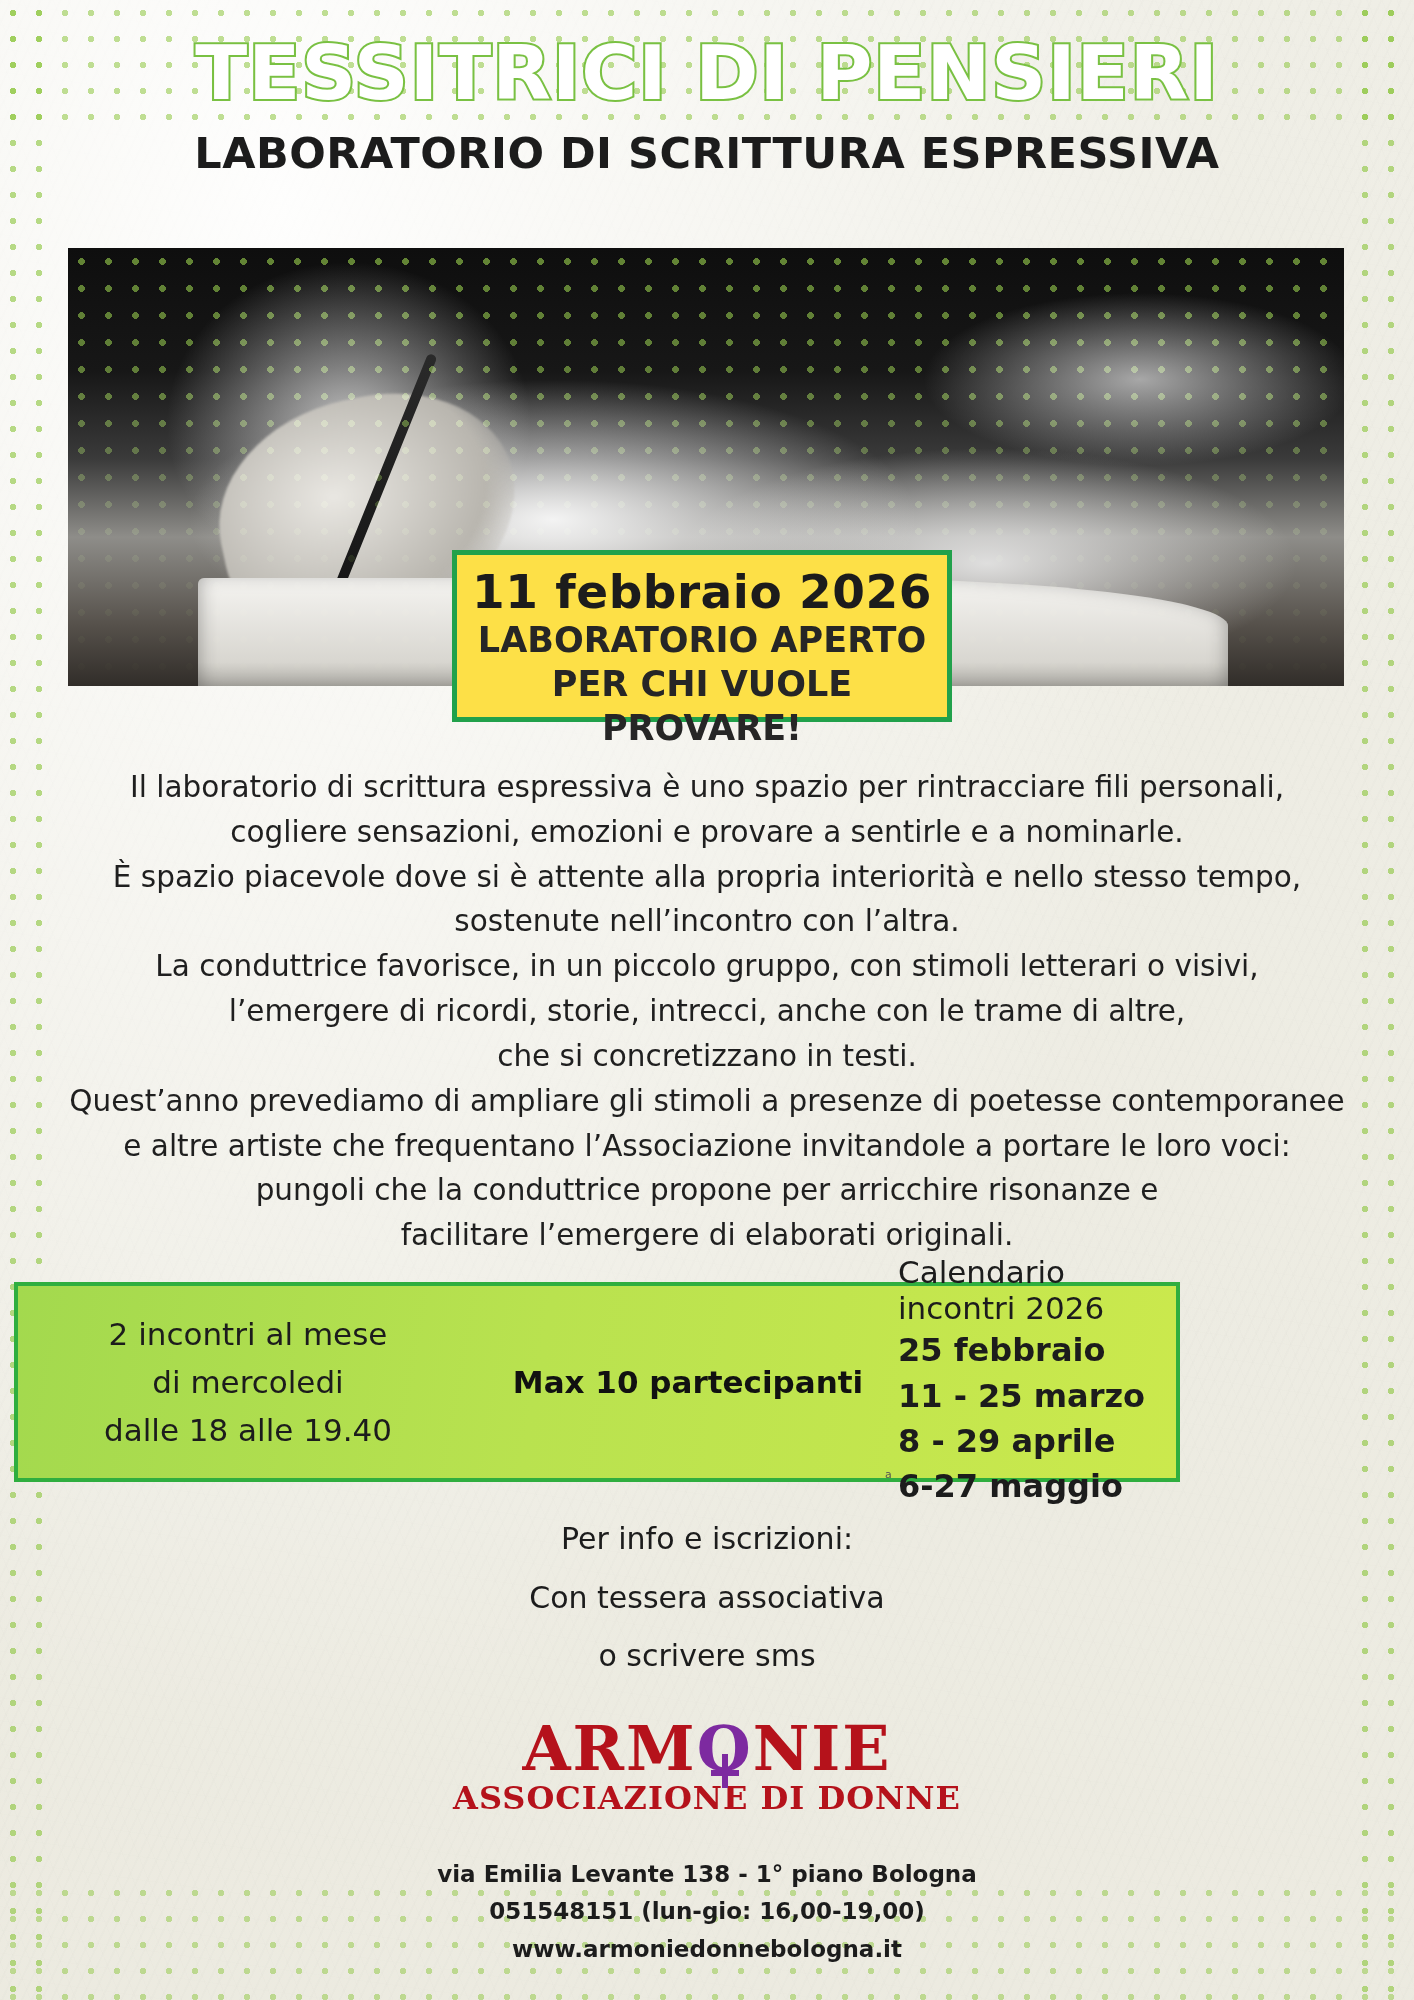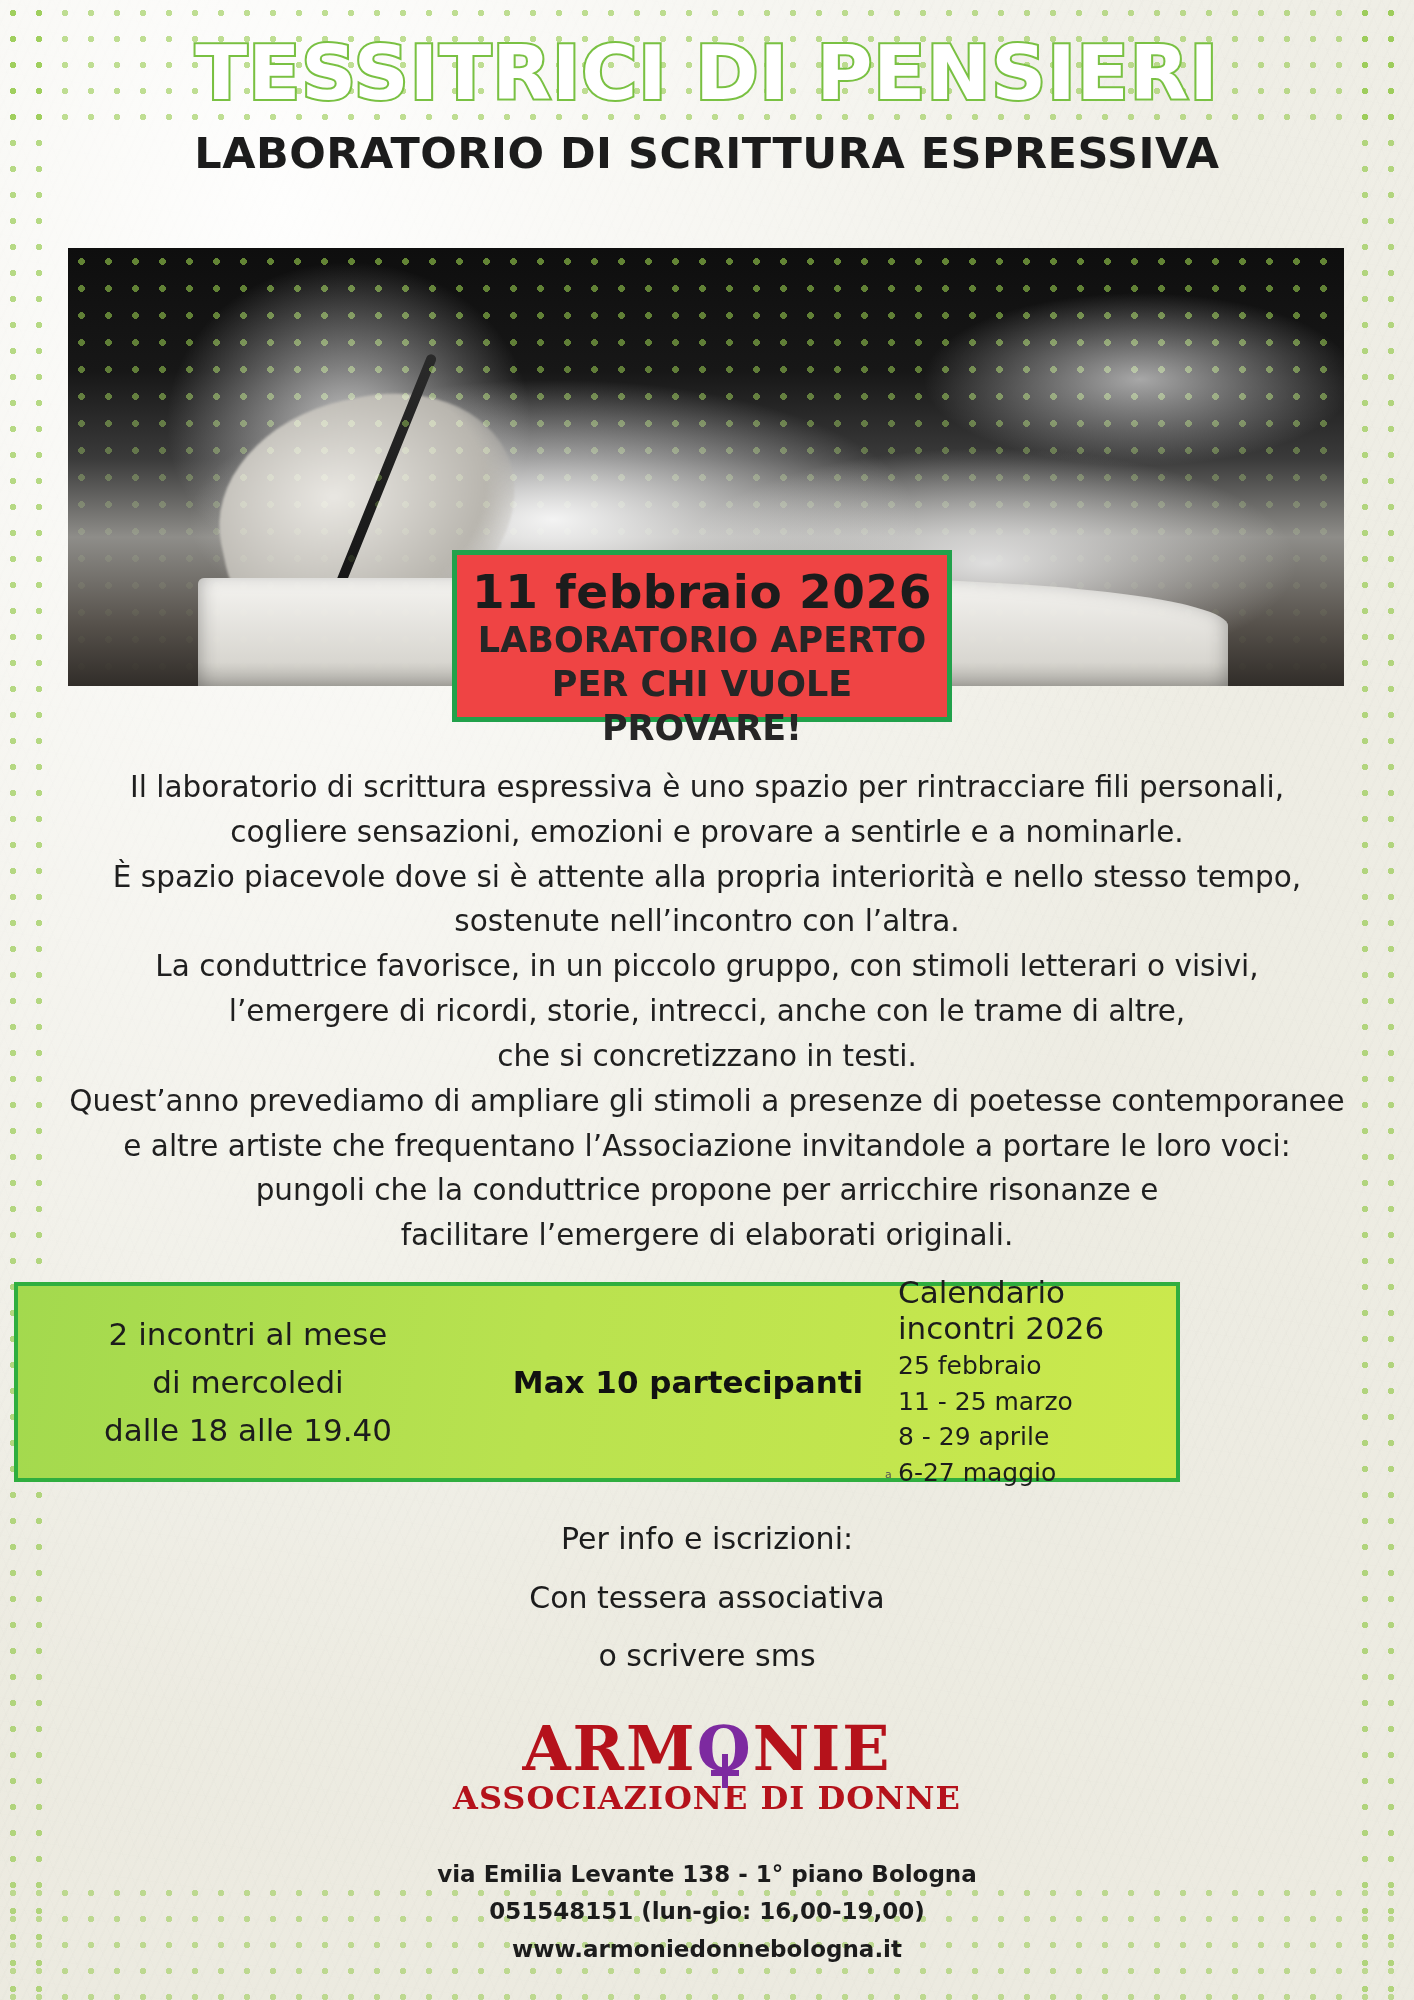--- a/index.html
+++ b/index.html
@@ -117,21 +117,21 @@
   }
   .photo .dotgrid.fade {
     background-image:radial-gradient(rgba(141,198,63,.85) 3.2px, transparent 3.5px);
     mask-image:linear-gradient(180deg, rgba(0,0,0,1) 0%, rgba(0,0,0,.85) 35%, rgba(0,0,0,.15) 72%, rgba(0,0,0,0) 100%);
     -webkit-mask-image:linear-gradient(180deg, rgba(0,0,0,1) 0%, rgba(0,0,0,.85) 35%, rgba(0,0,0,.15) 72%, rgba(0,0,0,0) 100%);
   }
 
   
   .date-badge {
     position:absolute; left:452px; top:550px; width:500px; height:172px;
-    background:#ef4444;
+    background:#fde047;
     border:5px solid #21a14b;
     text-align:center;
     padding-top:10px;
   }
   .date-badge .d1 {
     font-family:"DejaVu Sans", sans-serif;
     font-weight:bold; font-size:47px; color:#1c1c1c; letter-spacing:.5px;
     line-height:1.15;
   }
   .date-badge .d2, .date-badge .d3 {
@@ -169,21 +169,21 @@
     font-weight:bold; font-size:31px; color:#111;
   }
   .band .col3 {
     flex:1; 
     font-family:"DejaVu Sans", sans-serif;
     color:#1c1c1c;
   }
   .band .col3 .head {
     font-size:31px; margin-bottom:2px;
   }
-  .band .col3 .row { font-size:25px; font-weight:normal; line-height:1.42; }
+  .band .col3 .row { font-size:32px; font-weight:bold; line-height:1.42; }
 
   
   .contact {
     position:absolute; left:0; right:0; top:1510px;
     text-align:center;
     font-family:"DejaVu Sans", sans-serif;
     font-weight:normal;
     font-size:30px;
     color:#1c1c1c;
     line-height:1.95;

